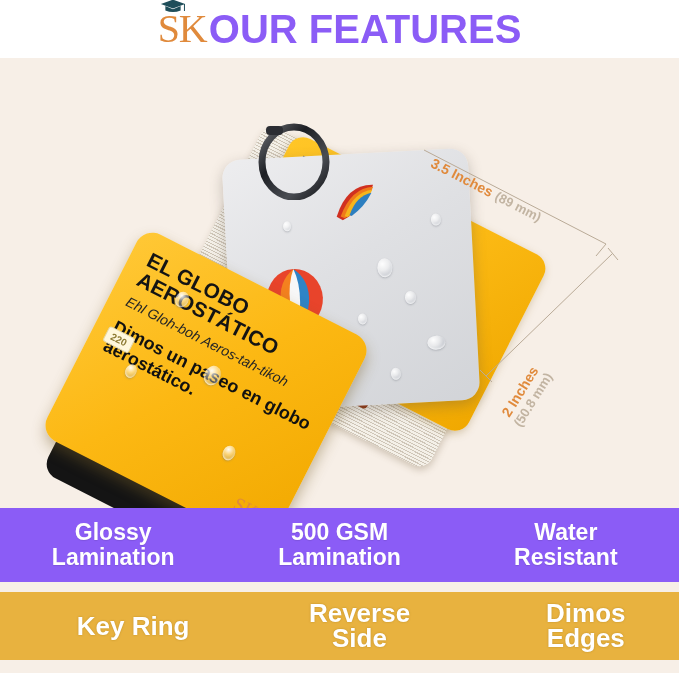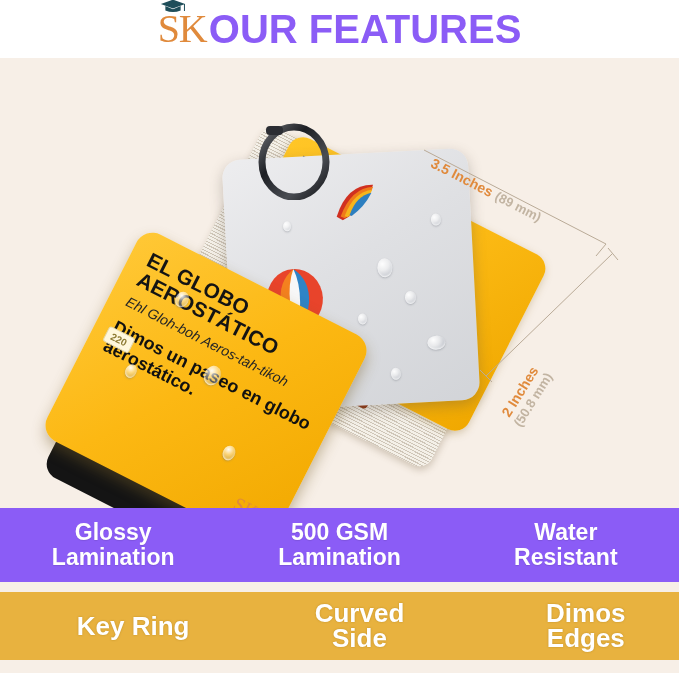--- a/index.html
+++ b/index.html
@@ -345,20 +345,20 @@
     <div>Resistant</div>
   </div>
 </div>
 
 <div class="bar bar-orange">
   <div class="bar-cell">
     <div>Key Ring</div>
     <div></div>
   </div>
   <div class="bar-cell">
-    <div>Curved</div>
+    <div>Reverse</div>
     <div>Side</div>
   </div>
   <div class="bar-cell">
     <div>Dimos</div>
     <div>Edges</div>
   </div>
 </div>
 
 </body></html>

